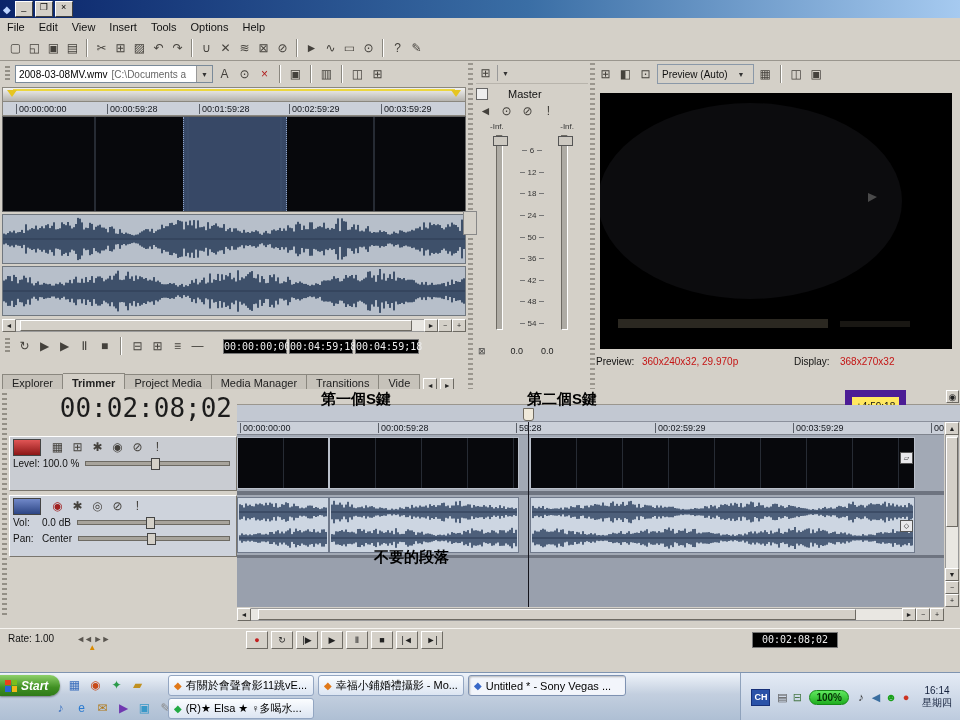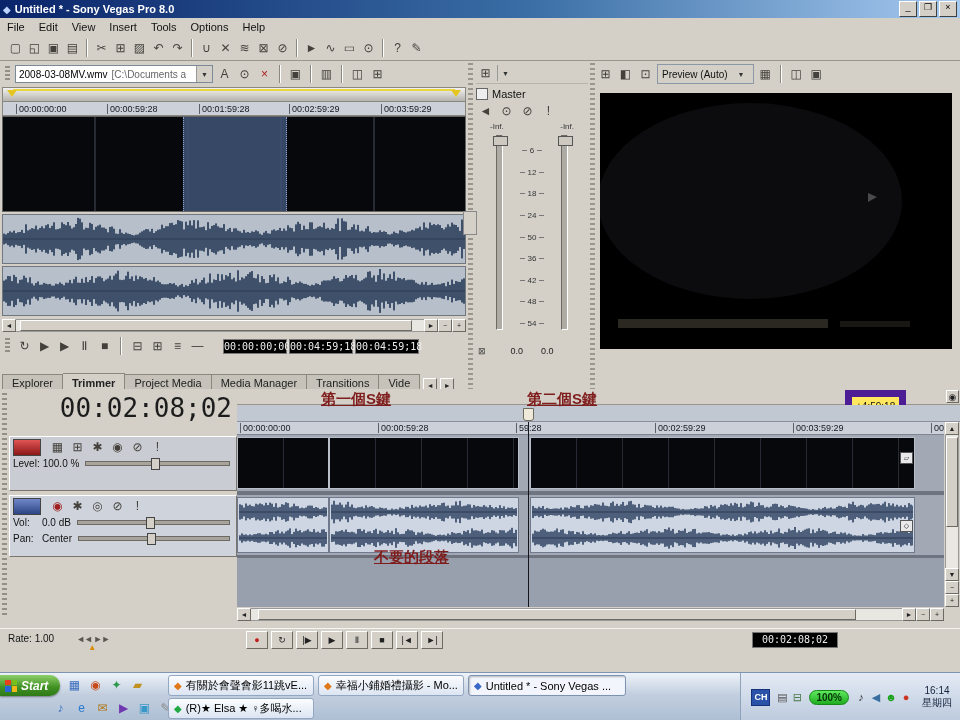--- a/index.html
+++ b/index.html
@@ -50,21 +50,21 @@
   .tab:first-child{border-left:1px solid #8a877f;}
   .tab.active{background:#d4d0c8;font-weight:bold;border-bottom-color:#d4d0c8;height:19px;}
   .tabsc{width:14px;height:14px;margin-left:3px;}
 
   .split{position:absolute;top:2px;width:5px;height:326px;background:repeating-linear-gradient(180deg,#9a968e 0 2px,transparent 2px 5px);}
   .splitgrip{position:absolute;left:463px;top:150px;width:12px;height:22px;background:#d4d0c8;border:1px solid #888;}
 
   
   .master{position:absolute;left:476px;top:2px;width:112px;height:326px;}
   .mtb{display:flex;height:20px;align-items:center;gap:2px;border-bottom:1px solid #b8b4ac;}
-  .mlabel{display:flex;align-items:center;gap:4px;height:16px;font-size:11px;color:#111;margin-top:2px;}
+  .mlabel{display:flex;align-items:center;gap:20px;height:16px;font-size:11px;color:#111;margin-top:2px;}
   .mchip{width:10px;height:10px;border:1px solid #666;background:#eee;}
   .micons{display:flex;gap:2px;height:18px;align-items:center;}
   .fader{position:relative;height:224px;margin-top:2px;}
   .finfrow{position:absolute;top:0;left:14px;right:14px;display:flex;justify-content:space-between;font-size:8px;color:#333;}
   .fch{position:absolute;top:13px;bottom:16px;width:7px;background:#aeaba4;border:1px solid;border-color:#6d6a63 #fff #fff #6d6a63;box-sizing:border-box;}
   .fchl{left:20px;}.fchr{right:20px;}
   .fhandle{position:absolute;left:-4px;top:0;width:13px;height:8px;background:#cdc9c1;border:1px solid #555;}
   .fscale{position:absolute;left:32px;right:32px;top:24px;bottom:18px;display:flex;flex-direction:column;justify-content:space-between;align-items:center;font-size:8px;color:#333;}
   .fnum{display:flex;align-items:center;gap:3px;}
   .fnum::before,.fnum::after{content:"";width:5px;height:1px;background:#777;}
@@ -107,21 +107,21 @@
   .tgap1{position:absolute;left:0;top:102px;width:707px;height:4px;background:#6e7480;}
   .atrack{position:absolute;left:0;top:106px;width:707px;height:60px;background:#a2a9b5;}
   .tgap2{position:absolute;left:0;top:166px;width:707px;height:3px;background:#6e7480;}
   .tempty{position:absolute;left:0;top:169px;width:707px;height:49px;background:#99a0ad;}
   .vclip{position:absolute;top:2px;height:52px;background:#07080c;background-image:repeating-linear-gradient(90deg,transparent 0 45px,#262b34 45px 46px);border:1px solid #b9bfca;box-sizing:border-box;}
   .aclip{position:absolute;top:2px;height:56px;background:#cdd6e2;border:1px solid #707a8c;box-sizing:border-box;padding:1px;}
   .aclip .wave{height:26px;}
   .clipicon{position:absolute;width:11px;height:10px;background:#e9e9ec;border:1px solid #555;font-size:7px;line-height:9px;text-align:center;color:#333;}
   .cursorline{position:absolute;left:291px;top:33px;width:1px;height:185px;background:#14141c;z-index:5;}
   .markertag{position:absolute;left:286px;top:19px;width:9px;height:11px;background:#efe9da;border:1px solid #6f6a60;border-radius:0 0 3px 3px;z-index:6;}
-  .ann{position:absolute;color:#7f1d1d;font-weight:bold;font-size:15px;z-index:9;white-space:nowrap;text-decoration:underline;}
+  .ann{position:absolute;color:#000000;font-weight:bold;font-size:15px;z-index:9;white-space:nowrap;}
   .a1{left:84px;top:1px;}
   .a2{left:290px;top:1px;}
   .a3{left:137px;top:159px;}
   .tlhscroll{position:absolute;left:0;top:218px;width:707px;height:15px;display:flex;align-items:center;background:#d4d0c8;}
   .tlvscroll{position:absolute;right:0;top:33px;width:16px;height:185px;background:#d4d0c8;display:flex;flex-direction:column;align-items:center;}
   .vtrackbar{flex:1;width:14px;background:#e9e7e2;border-left:1px solid #999;border-right:1px solid #999;position:relative;box-sizing:border-box;}
   .vthumb{position:absolute;left:0;top:2px;width:12px;height:90px;background:#d4d0c8;border:1px solid;border-color:#fff #6d6a63 #6d6a63 #fff;box-sizing:border-box;}
   .corner{position:absolute;right:0;top:218px;width:16px;height:15px;background:#d4d0c8;}
 
   .btransport{position:absolute;left:0;top:239px;width:960px;height:24px;border-top:1px solid #f6f4f0;}
@@ -156,21 +156,20 @@
   .pill{background:linear-gradient(180deg,#5fe85f,#1fae1f);border:1px solid #168a16;border-radius:8px;padding:1px 6px;font-size:10px;font-weight:bold;color:#043204;}
   .clock{display:flex;flex-direction:column;align-items:center;font-size:10px;line-height:12px;color:#14213c;padding:0 4px;}
 </style>
 </head>
 <body>
 
 <div class="screen">
 
   <div class="titlebar">
     <span class="ticon">◆</span>
-    <span class="ttext">Untitled * - Sony Vegas Pro 8.0</span>
     <span class="tbtns">
       <span class="tbtn">_</span>
       <span class="tbtn">❐</span>
       <span class="tbtn">×</span>
     </span>
   </div>
 
   <div class="menubar" id="menubar">
       <div class="mitem">File</div>
       <div class="mitem">Edit</div>
@@ -837,20 +836,26 @@
       <div class="pvideo">
         <svg width="352" height="256">
           <rect width="352" height="256" fill="#000"></rect>
           <ellipse cx="150" cy="108" rx="152" ry="98" fill="#0c0c0e"></ellipse>
           <rect x="18" y="226" width="210" height="9" fill="#3a352c" opacity="0.75"></rect>
           <rect x="240" y="228" width="70" height="6" fill="#2a2620" opacity="0.6"></rect>
           <polygon points="268,100 277,104 268,109" fill="#4a4a4a"></polygon>
         </svg>
       </div>
       <div class="pinfo">
+        <div class="row">
+          <span class="pl1">Preview:</span>
+          <span class="pv1 red">360x240x32, 29.970p</span>
+          <span class="pl2">Display:</span>
+          <span class="red">368x270x32</span>
+        </div>
       </div>
     </div>
 
     <div class="bottom">
 
       <div class="bleft">
         <span class="gripcol"></span>
         <div class="bigtc">00:02:08;02</div>
 
         <div class="thead thv">

